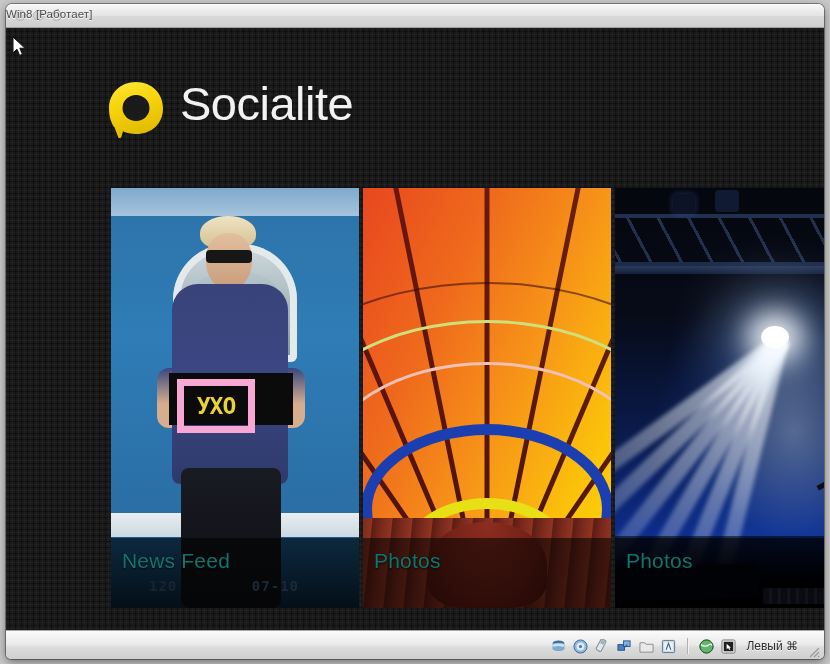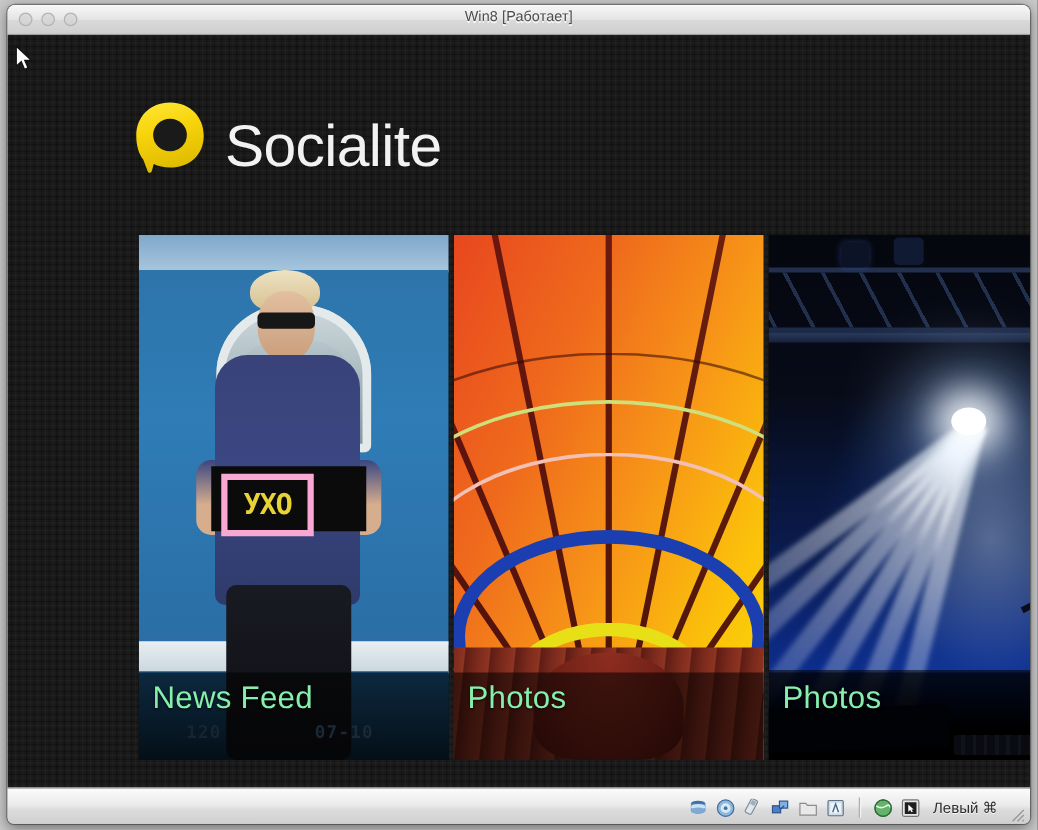--- a/index.html
+++ b/index.html
@@ -47,21 +47,20 @@
     width: 11px;
     height: 11px;
     border-radius: 50%;
     background: linear-gradient(to bottom, #dcdcdc, #d2d2d2);
     border: 1px solid #b3b3b3;
     box-sizing: border-box;
   }
   .win-title {
     position: absolute;
     left: 0; right: 0; top: 3px;
-    text-align: center;
     font-size: 11.5px;
     color: #4c4c4c;
     text-shadow: 0 1px 0 rgba(255,255,255,0.85);
     letter-spacing: 0.1px;
   }
 
   
   .guest-screen {
     position: relative;
     height: 602px;
@@ -75,21 +74,21 @@
     background-position: 0 0, 0 0, 3px 3px, 3px 3px;
     overflow: hidden;
   }
 
   
   .app-header {
     position: absolute;
     left: 100px;
     top: 52px;
     display: flex;
-    align-items: flex-end;
+    align-items: flex-start;
     gap: 14px;
   }
   .logo-mark { width: 60px; height: 60px; display: block; }
   .app-title {
     font-size: 47px;
     font-weight: 300;
     color: #f2f2f2;
     letter-spacing: -0.5px;
     line-height: 1;
     white-space: nowrap;
@@ -115,23 +114,23 @@
   .tile-caption-bar {
     position: absolute;
     left: 0; right: 0; bottom: 0;
     height: 70px;
     background: rgba(0,0,0,0.55);
   }
   .tile-caption {
     position: absolute;
     left: 11px;
     bottom: 37px;
-    font-size: 25px;
+    font-size: 21px;
     font-weight: 300;
-    color: #86efac;
+    color: #0f766e;
     letter-spacing: 0.2px;
     text-shadow: 0 1px 2px rgba(0,0,0,0.8);
     line-height: 1;
   }
 
   
   .train-sky { position:absolute; left:0; top:0; right:0; height:30px;
     background: linear-gradient(to bottom, #7fa9cd, #a9c6dd); }
   .train-body { position:absolute; left:0; top:28px; right:0; height:300px;
     background: linear-gradient(to bottom, #2d74ab 0%, #2f7cb6 40%, #2a6ea5 100%); }
@@ -160,21 +159,21 @@
   .person-legs { position:absolute; left:70px; top:280px; width:100px; bottom:0;
     background: linear-gradient(to bottom, #191b22, #0d0e13); border-radius: 8px; }
   .person-arm-l { position:absolute; left:46px; top:180px; width:28px; height:60px;
     background: linear-gradient(to bottom, #3a4680, #d6ae8e 60%); border-radius: 12px; }
   .person-arm-r { position:absolute; left:166px; top:180px; width:28px; height:60px;
     background: linear-gradient(to bottom, #3a4680, #d6ae8e 60%); border-radius: 12px; }
   .sign-board { position:absolute; left:58px; top:185px; width:124px; height:52px;
     background: #0b0b0b; }
   .sign-text {
     position:absolute; left:66px; top:191px; width:64px; height:40px;
-    border: 5px solid #f9a8d4; color:#e9d236;
+    border: 7px solid #f9a8d4; color:#e9d236;
     font-family: "DejaVu Sans Mono", monospace;
     font-size: 23px; font-weight: 700;
     display:flex; align-items:center; justify-content:center;
     letter-spacing: -1px;
   }
   .train-num-a { position:absolute; left:38px; bottom:14px; color:#37506b;
     font-size:14px; font-weight:700; letter-spacing:1px; font-family:"DejaVu Sans Mono",monospace; }
   .train-num-b { position:absolute; right:60px; bottom:14px; color:#3d5a77;
     font-size:14px; font-weight:700; letter-spacing:1px; font-family:"DejaVu Sans Mono",monospace; }
 

